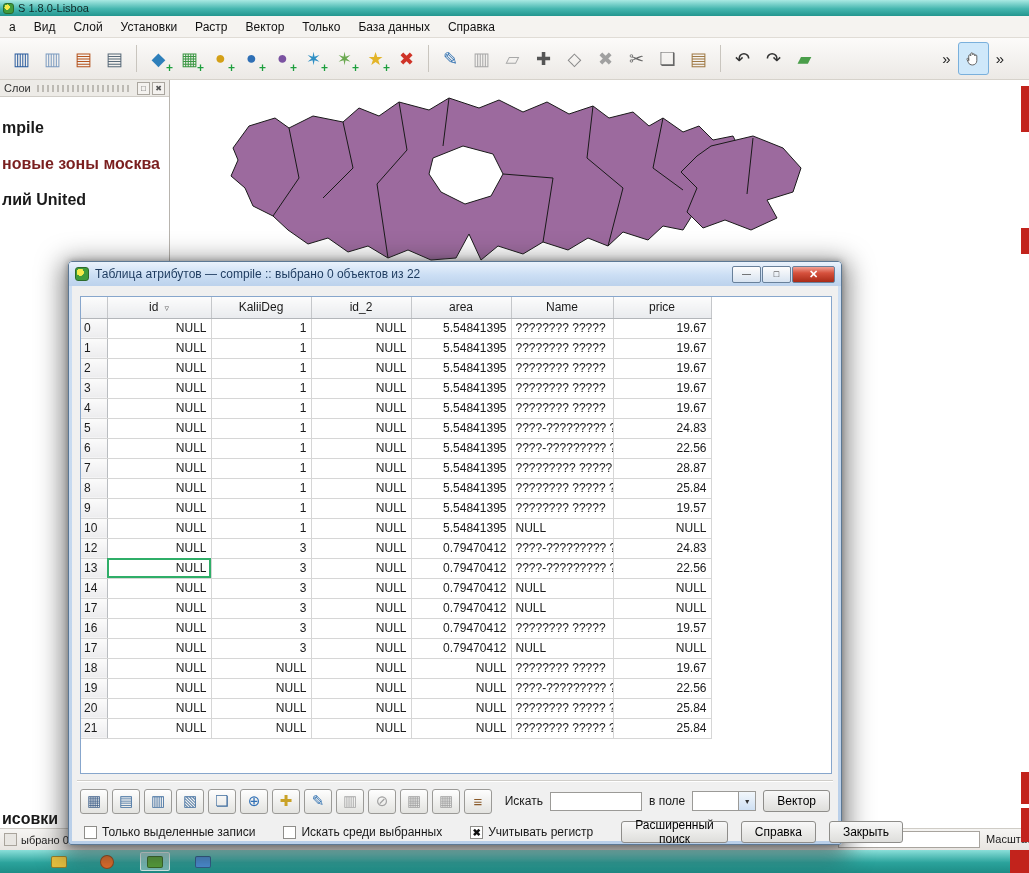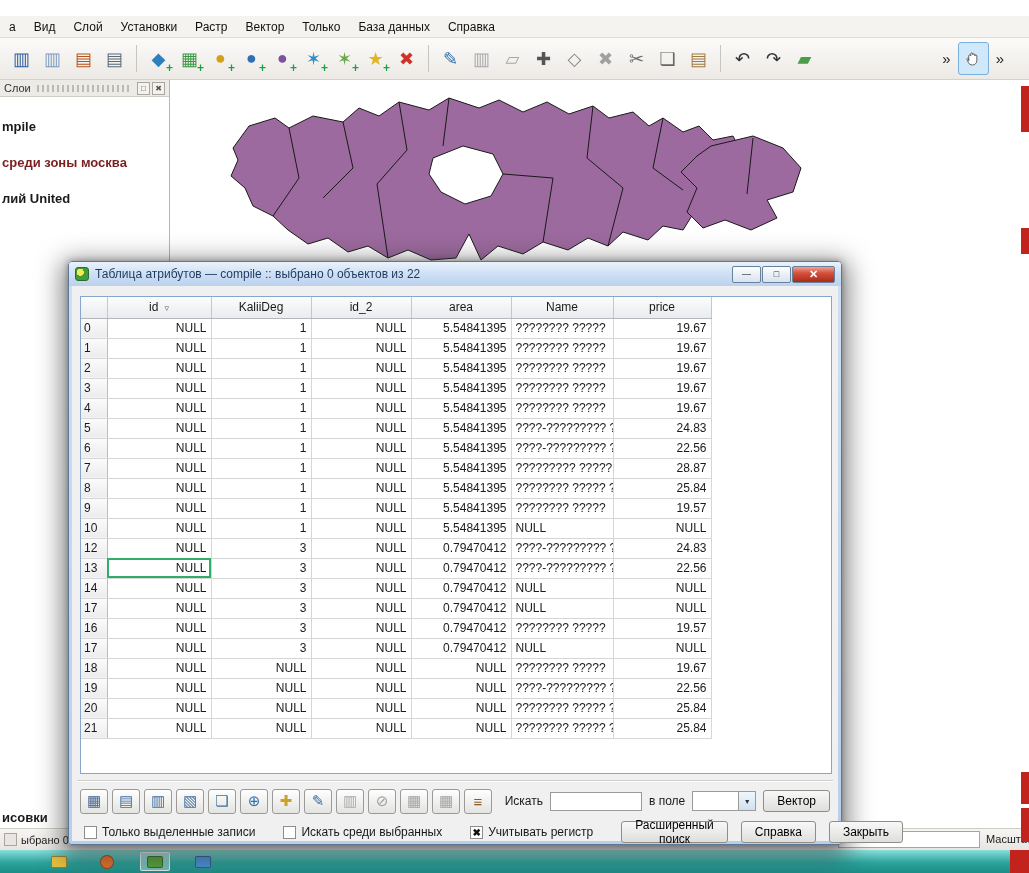--- a/index.html
+++ b/index.html
@@ -21,21 +21,21 @@
   .tb-sep{width:1px;height:27px;background:#c9c5be;margin:0 6px}
   .tb-right{margin-left:auto;display:flex;align-items:center;padding-right:12px}
   .chevron{font-size:15px;color:#222;margin:0 7px}
   .hand-btn{width:31px;height:33px;background:#cfe8fa;border:1px solid #7ab0dc;border-radius:3px;display:flex;align-items:center;justify-content:center}
 
   .layers-panel{position:absolute;left:0;top:80px;width:170px;height:748px;background:#fff;border-right:1px solid #b8b4ae}
   .panel-header{height:17px;background:#edebe7;display:flex;align-items:center;font-size:11px;padding:0 4px;border-bottom:1px solid #cfccc6;color:#333}
   .panel-dots{flex:1;height:7px;margin:0 6px;background:repeating-linear-gradient(90deg,#bdbab4 0 2px,transparent 2px 5px)}
   .panel-btn{width:13px;height:13px;font-size:8px;line-height:11px;text-align:center;color:#555;margin-left:2px;border:1px solid #aaa69f;background:#f4f2ef}
   .layer-list{position:relative;width:100%;height:calc(100% - 17px)}
-  .layer-item{position:absolute;left:2px;font-weight:bold;font-size:13px;white-space:nowrap}
+  .layer-item{position:absolute;left:2px;font-weight:bold;font-size:16px;white-space:nowrap}
 
   .map{position:absolute;left:171px;top:80px;right:0;height:748px;background:#fff}
 
   .statusbar{position:absolute;left:0;top:828px;width:100%;height:22px;background:linear-gradient(#f6f5f3,#e8e5e1);border-top:1px solid #cfccc6;display:flex;align-items:center;font-size:11px;padding-left:4px}
   .sb-ico{width:13px;height:13px;background:#e8e6e2;border:1px solid #a9a49c;margin-right:4px}
   .coord-box{position:absolute;left:838px;top:2px;width:142px;height:17px;background:#fff;border:1px solid #a8a49e;line-height:15px;padding:0 4px;font-size:11px}
   .scale-label{position:absolute;left:986px;top:4px}
 
   .taskbar{position:absolute;left:0;top:850px;width:100%;height:23px;background:linear-gradient(#8adfd9,#2ba39c 55%,#1d8d86);display:flex;align-items:center;padding-left:44px;gap:18px}
   .tk-item{width:30px;height:19px;border-radius:2px;display:flex;align-items:center;justify-content:center}
@@ -75,20 +75,24 @@
   .dlg-checks{position:absolute;left:12px;right:8px;top:534px;height:24px;display:flex;align-items:center;font-size:12px}
   .chk{display:flex;align-items:center;gap:5px;margin-right:28px;white-space:nowrap}
   .box{width:13px;height:13px;border:1px solid #8e8d8a;background:#fff;font-size:10px;line-height:11px;text-align:center;font-weight:bold;color:#111}
   .footer-btns{margin-left:auto;display:flex;gap:13px}
 </style>
 </head>
 <body>
 
 <div class="screen">
 
+  <div class="titlebar">
+    <span class="app-ico"></span>
+    <span class="title-text">S 1.8.0-Lisboa</span>
+  </div>
 
   <div class="menubar">
       <span class="menu-item">а</span>
       <span class="menu-item">Вид</span>
       <span class="menu-item">Слой</span>
       <span class="menu-item">Установки</span>
       <span class="menu-item">Растр</span>
       <span class="menu-item">Вектор</span>
       <span class="menu-item">Только</span>
       <span class="menu-item">База данных</span>
@@ -197,21 +201,21 @@
 
   <div class="layers-panel">
     <div class="panel-header">
       <span>Слои</span>
       <span class="panel-dots"></span>
       <span class="panel-btn">□</span>
       <span class="panel-btn">✖</span>
     </div>
     <div class="layer-list">
         <div class="layer-item" style="top: 22px; color: rgb(26, 26, 26);">mpile</div>
-        <div class="layer-item" style="top: 58px; color: rgb(122, 31, 31);">среди зоны москва</div>
+        <div class="layer-item" style="top: 58px; color: rgb(122, 31, 31);">новые зоны москва</div>
         <div class="layer-item" style="top: 94px; color: rgb(26, 26, 26);">лий United</div>
         <div class="layer-item" style="top: 713px; color: rgb(26, 26, 26);">исовки</div>
       </div>
   </div>
 
   <div class="map">
     <svg style="position:absolute;left:20px;top:6px" width="620" height="195" viewBox="0 0 620 195">
       <path class="region" fill-rule="evenodd" stroke="#1a1a1a" stroke-width="1" d="M42,62 L58,40 L84,32 L98,42 L122,30 L152,36 L168,22 L188,30 L208,16 L238,24 L258,12 L288,22 L308,14 L332,26 L356,16 L378,28 L402,20 L418,32 L442,26 L458,40 L472,32 L492,46 L508,40 L522,54 L542,50 L550,66 L536,80 L546,94 L532,106 L542,120 L522,132 L502,128 L492,144 L472,140 L457,154 L432,146 L417,160 L397,152 L377,164 L352,156 L332,168 L307,160 L290,174 L278,148 L265,172 L240,174 L217,164 L197,172 L177,160 L157,166 L137,152 L117,158 L97,144 L82,130 L62,120 L54,102 L40,90 L47,74 Z
            M242,72 L272,60 L302,68 L312,88 L300,110 L274,118 L250,106 L238,88 Z" fill="#9c6a9e"></path>
       <path class="region" stroke="#1a1a1a" stroke-width="1" d="M520,60 L562,50 L592,62 L610,82 L602,106 L576,114 L586,132 L560,144 L534,134 L512,142 L496,126 L506,102 L490,86 L506,70 Z" fill="#9c6a9e"></path>

